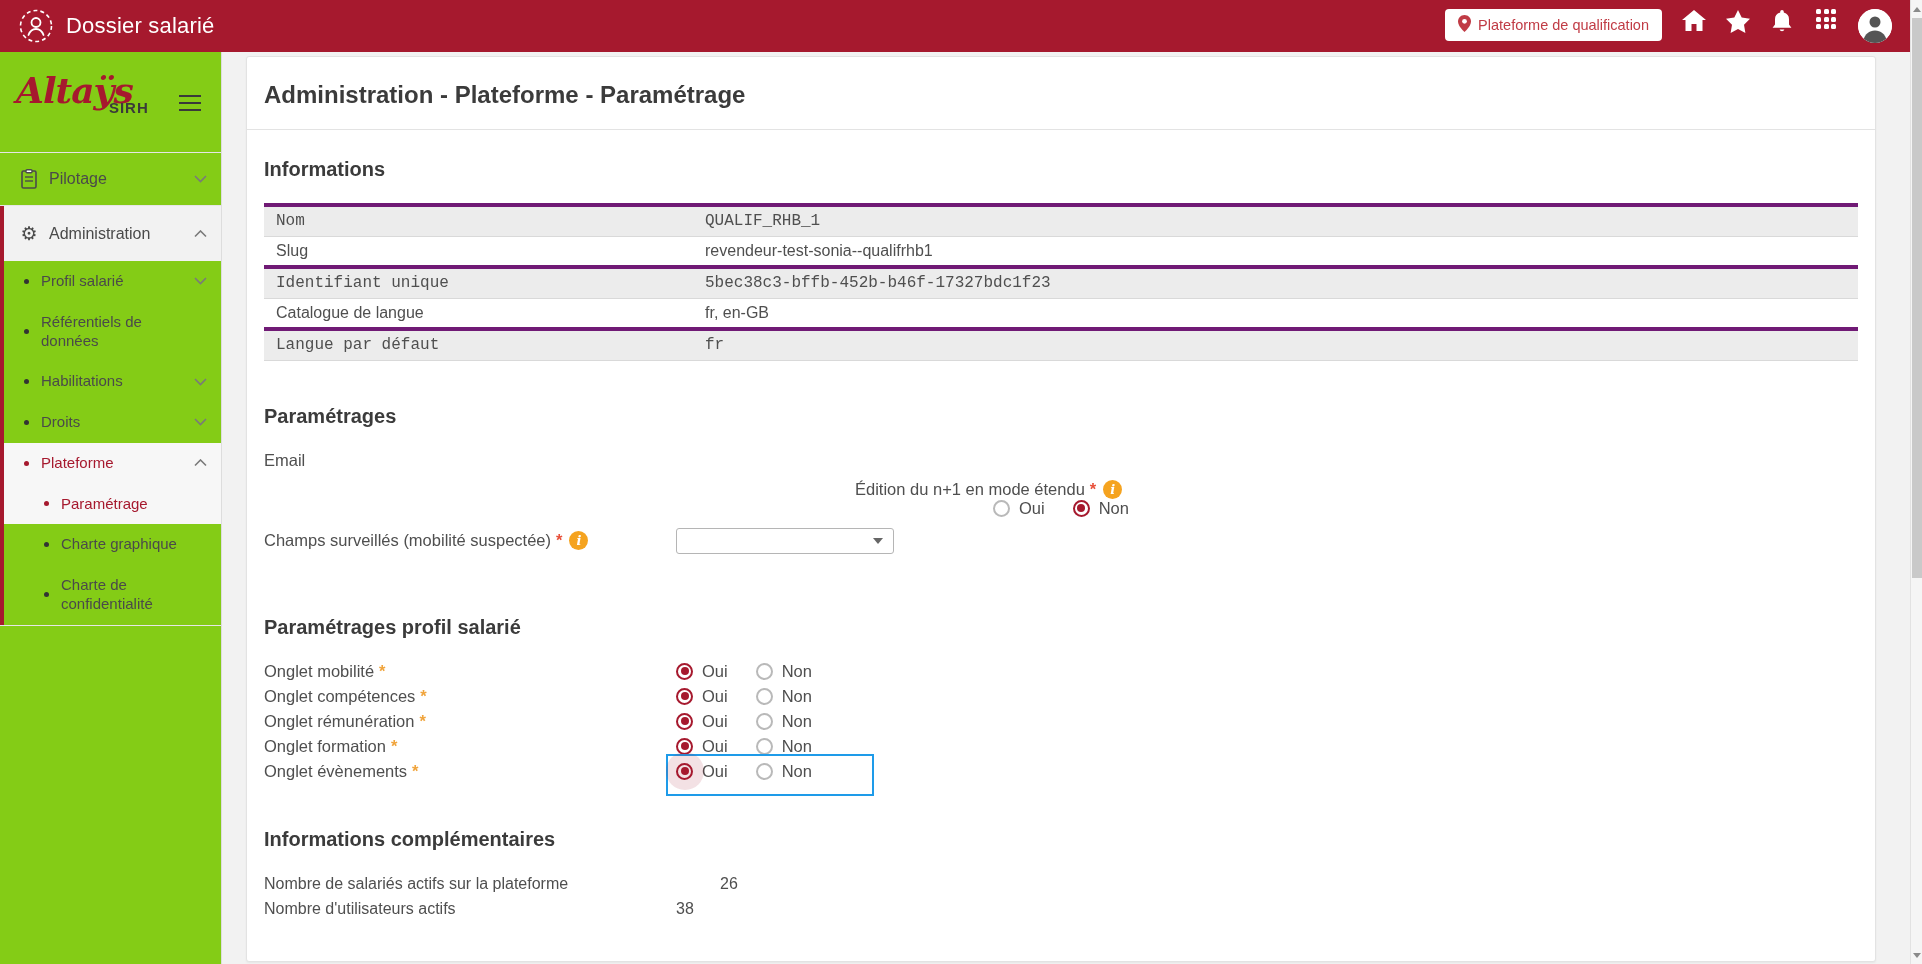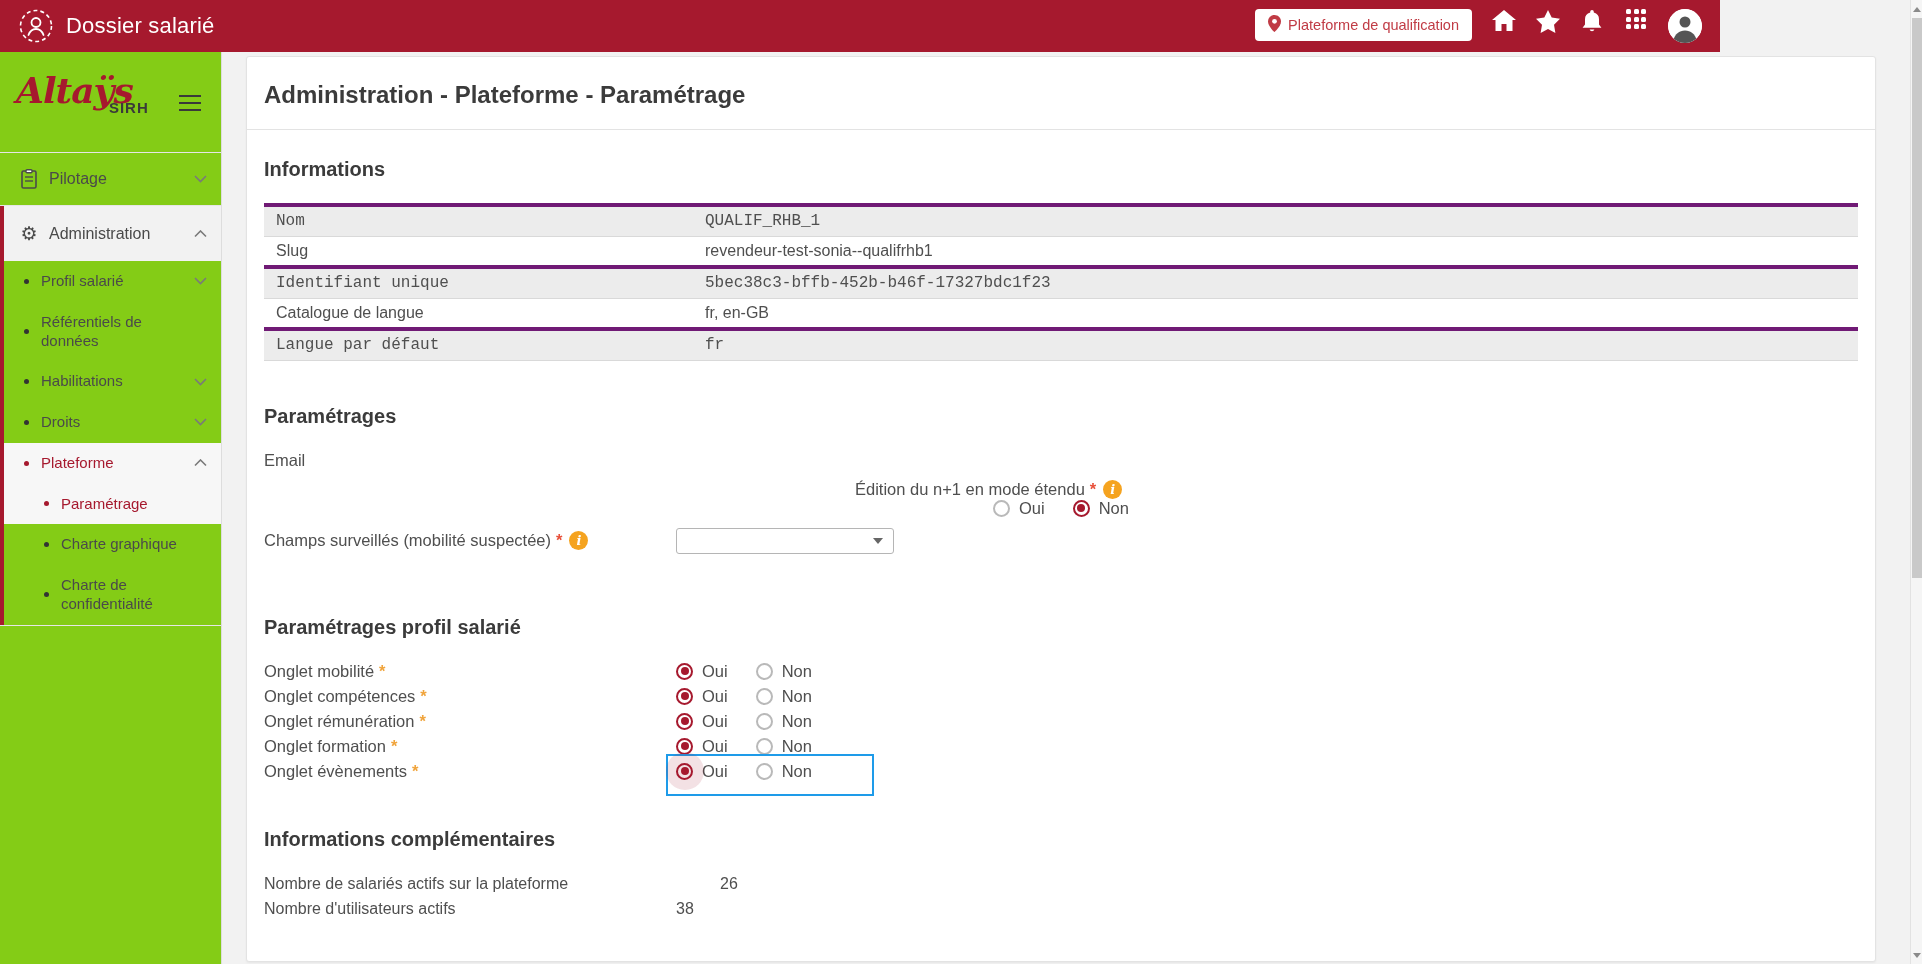--- a/index.html
+++ b/index.html
@@ -1,20 +1,20 @@
 <!DOCTYPE html>
 <html><head>
 <meta charset="utf-8">
 <style>
   * { margin:0; padding:0; box-sizing:border-box; }
   html,body { width:1922px; height:964px; overflow:hidden;
     font-family:"Liberation Sans", sans-serif; background:#f2f2f2; color:#4a4a4a; }
 
   
-  .topbar { position:absolute; left:0; top:0; width:1720px; height:52px; background:#A6192E;
+  .topbar { position:absolute; left:0; top:0; width:1910px; height:52px; background:#A6192E;
     display:flex; align-items:center; padding:0 18px; z-index:5; }
   .tb-icon-badge { width:36px; height:36px; margin-right:12px; }
   .tb-title { color:#fff; font-size:22px; font-weight:500; letter-spacing:.2px; }
   .tb-right { margin-left:auto; display:flex; align-items:flex-start; gap:20px; }
   .qualif-btn { background:#fff; border-radius:4px; padding:6px 13px; display:flex; align-items:center;
     gap:7px; color:#c03b45; font-size:14.5px; cursor:pointer; border:none; }
   .tb-ico { width:24px; height:24px; display:flex; align-items:center; justify-content:center; cursor:pointer; }
   .grid-ico { display:grid; grid-template-columns:repeat(3,5px); grid-template-rows:repeat(3,5px); gap:2.5px; }
   .grid-ico i { width:5px; height:5px; background:#fff; border-radius:1.5px; }
   .avatar { width:34px; height:34px; border-radius:50%; background:#fff; overflow:hidden; cursor:pointer; }

